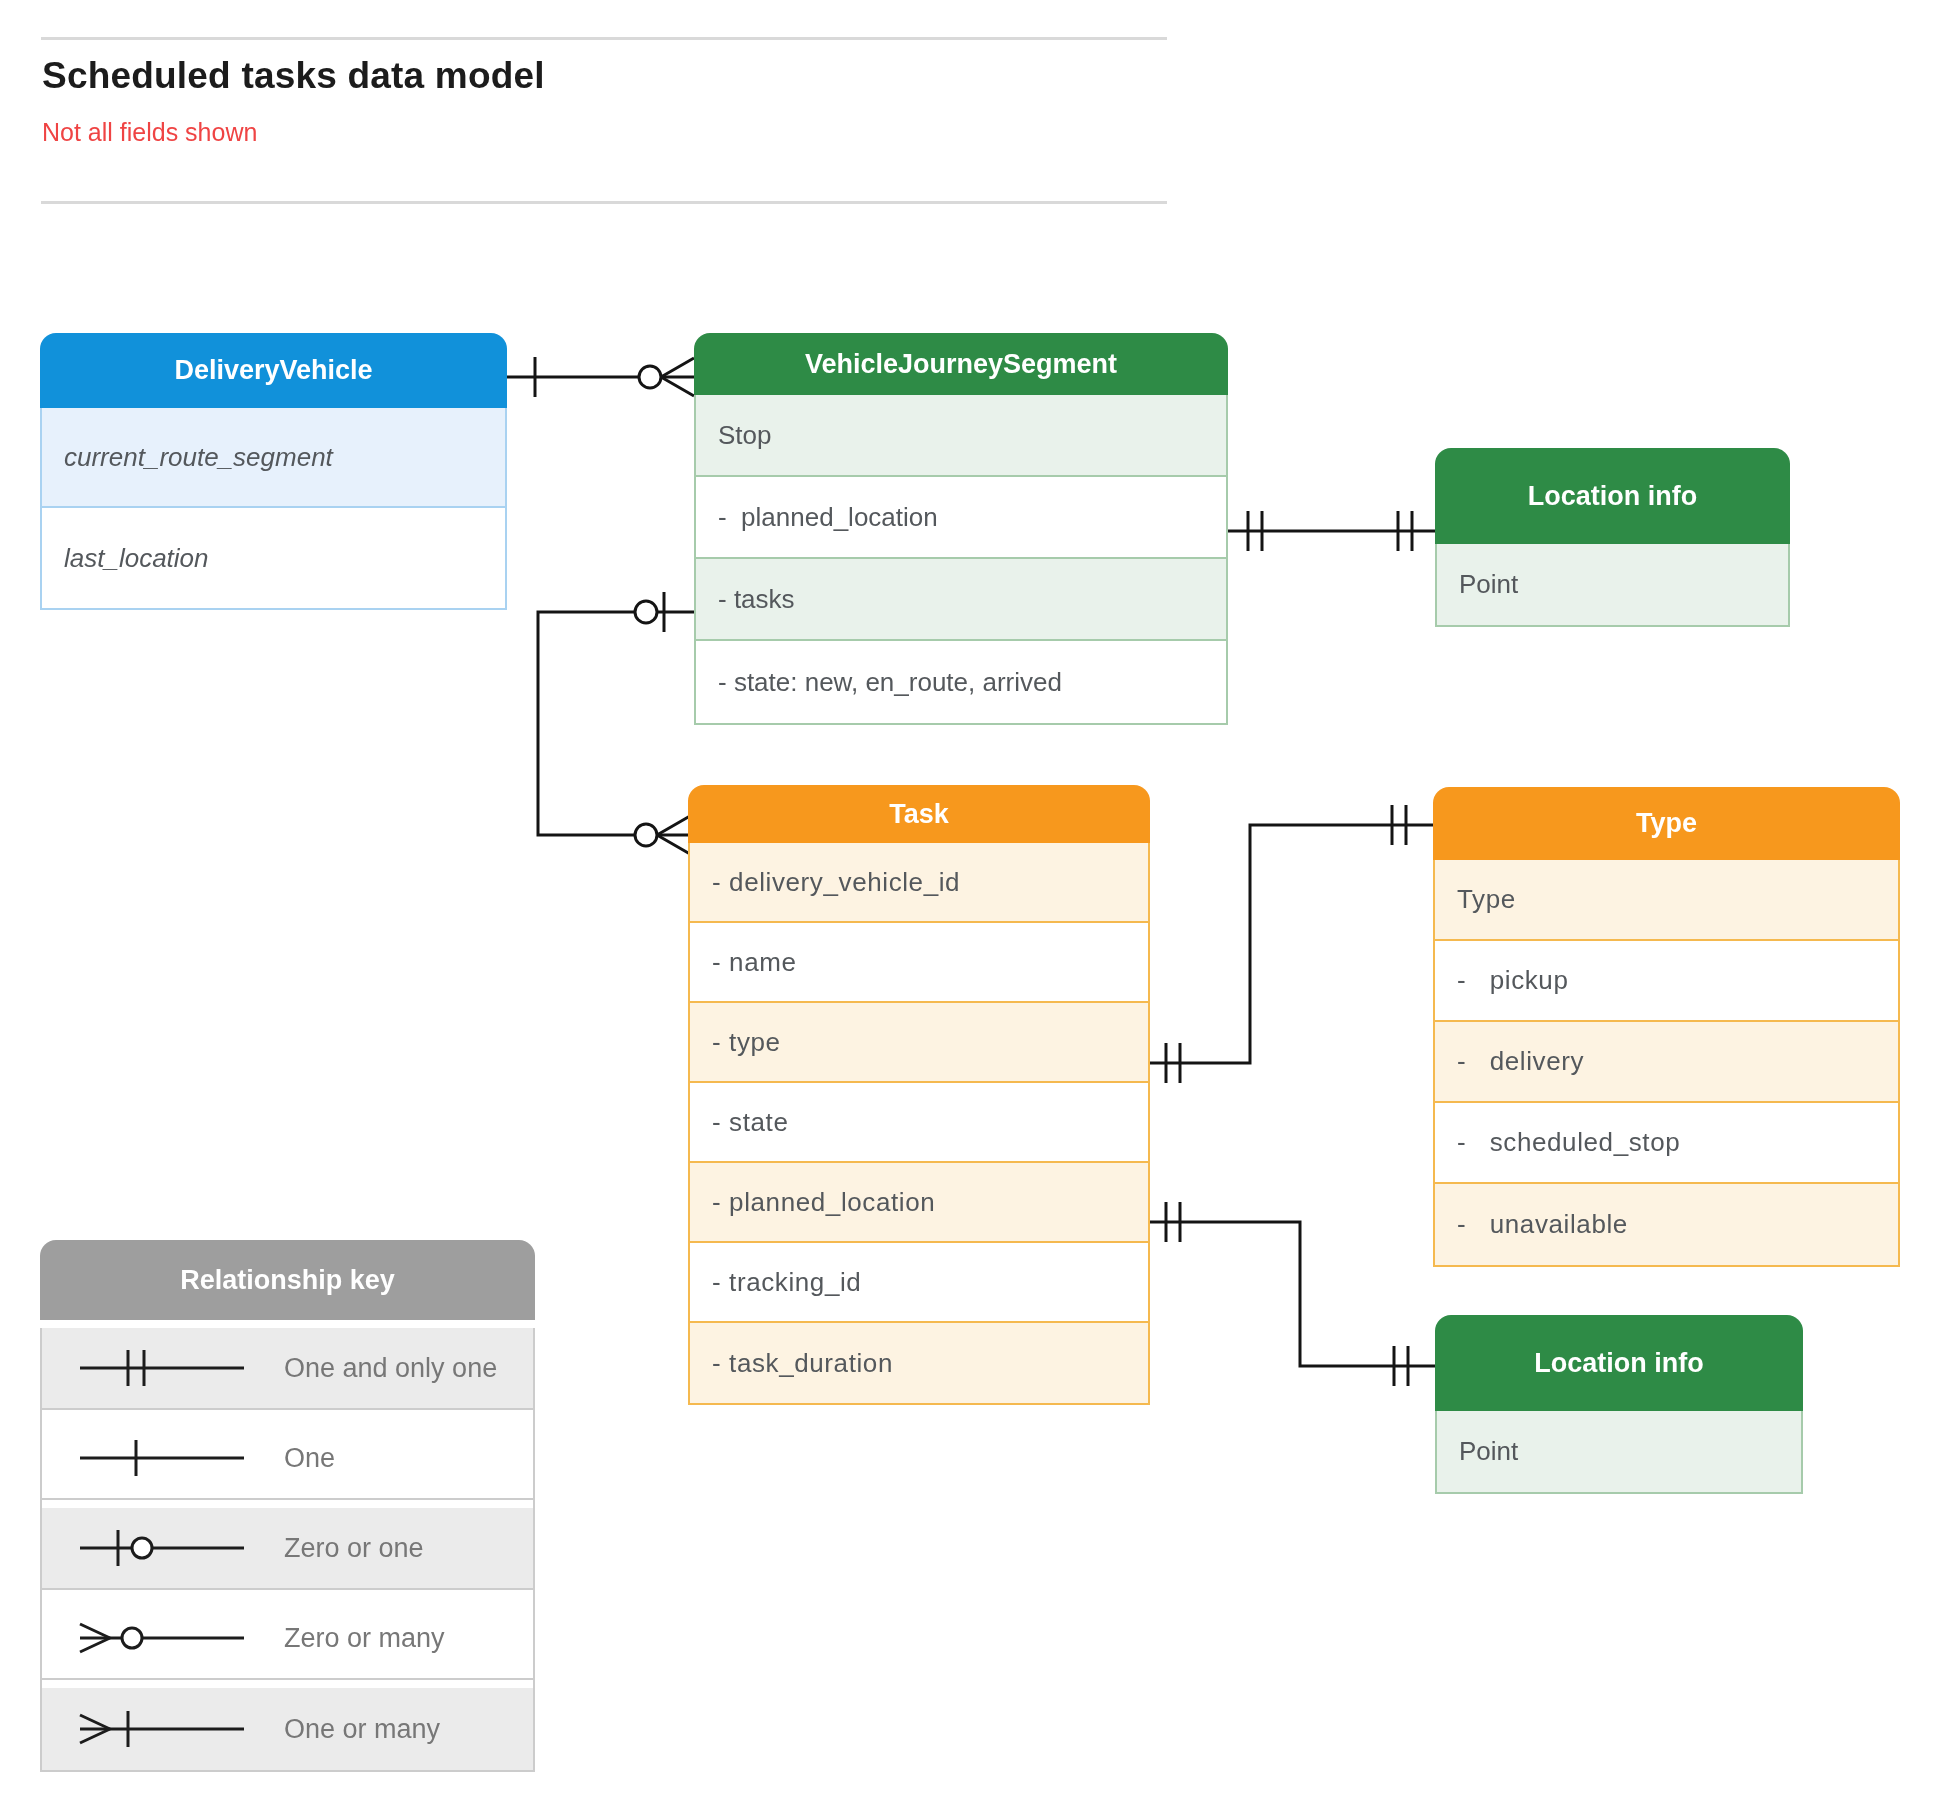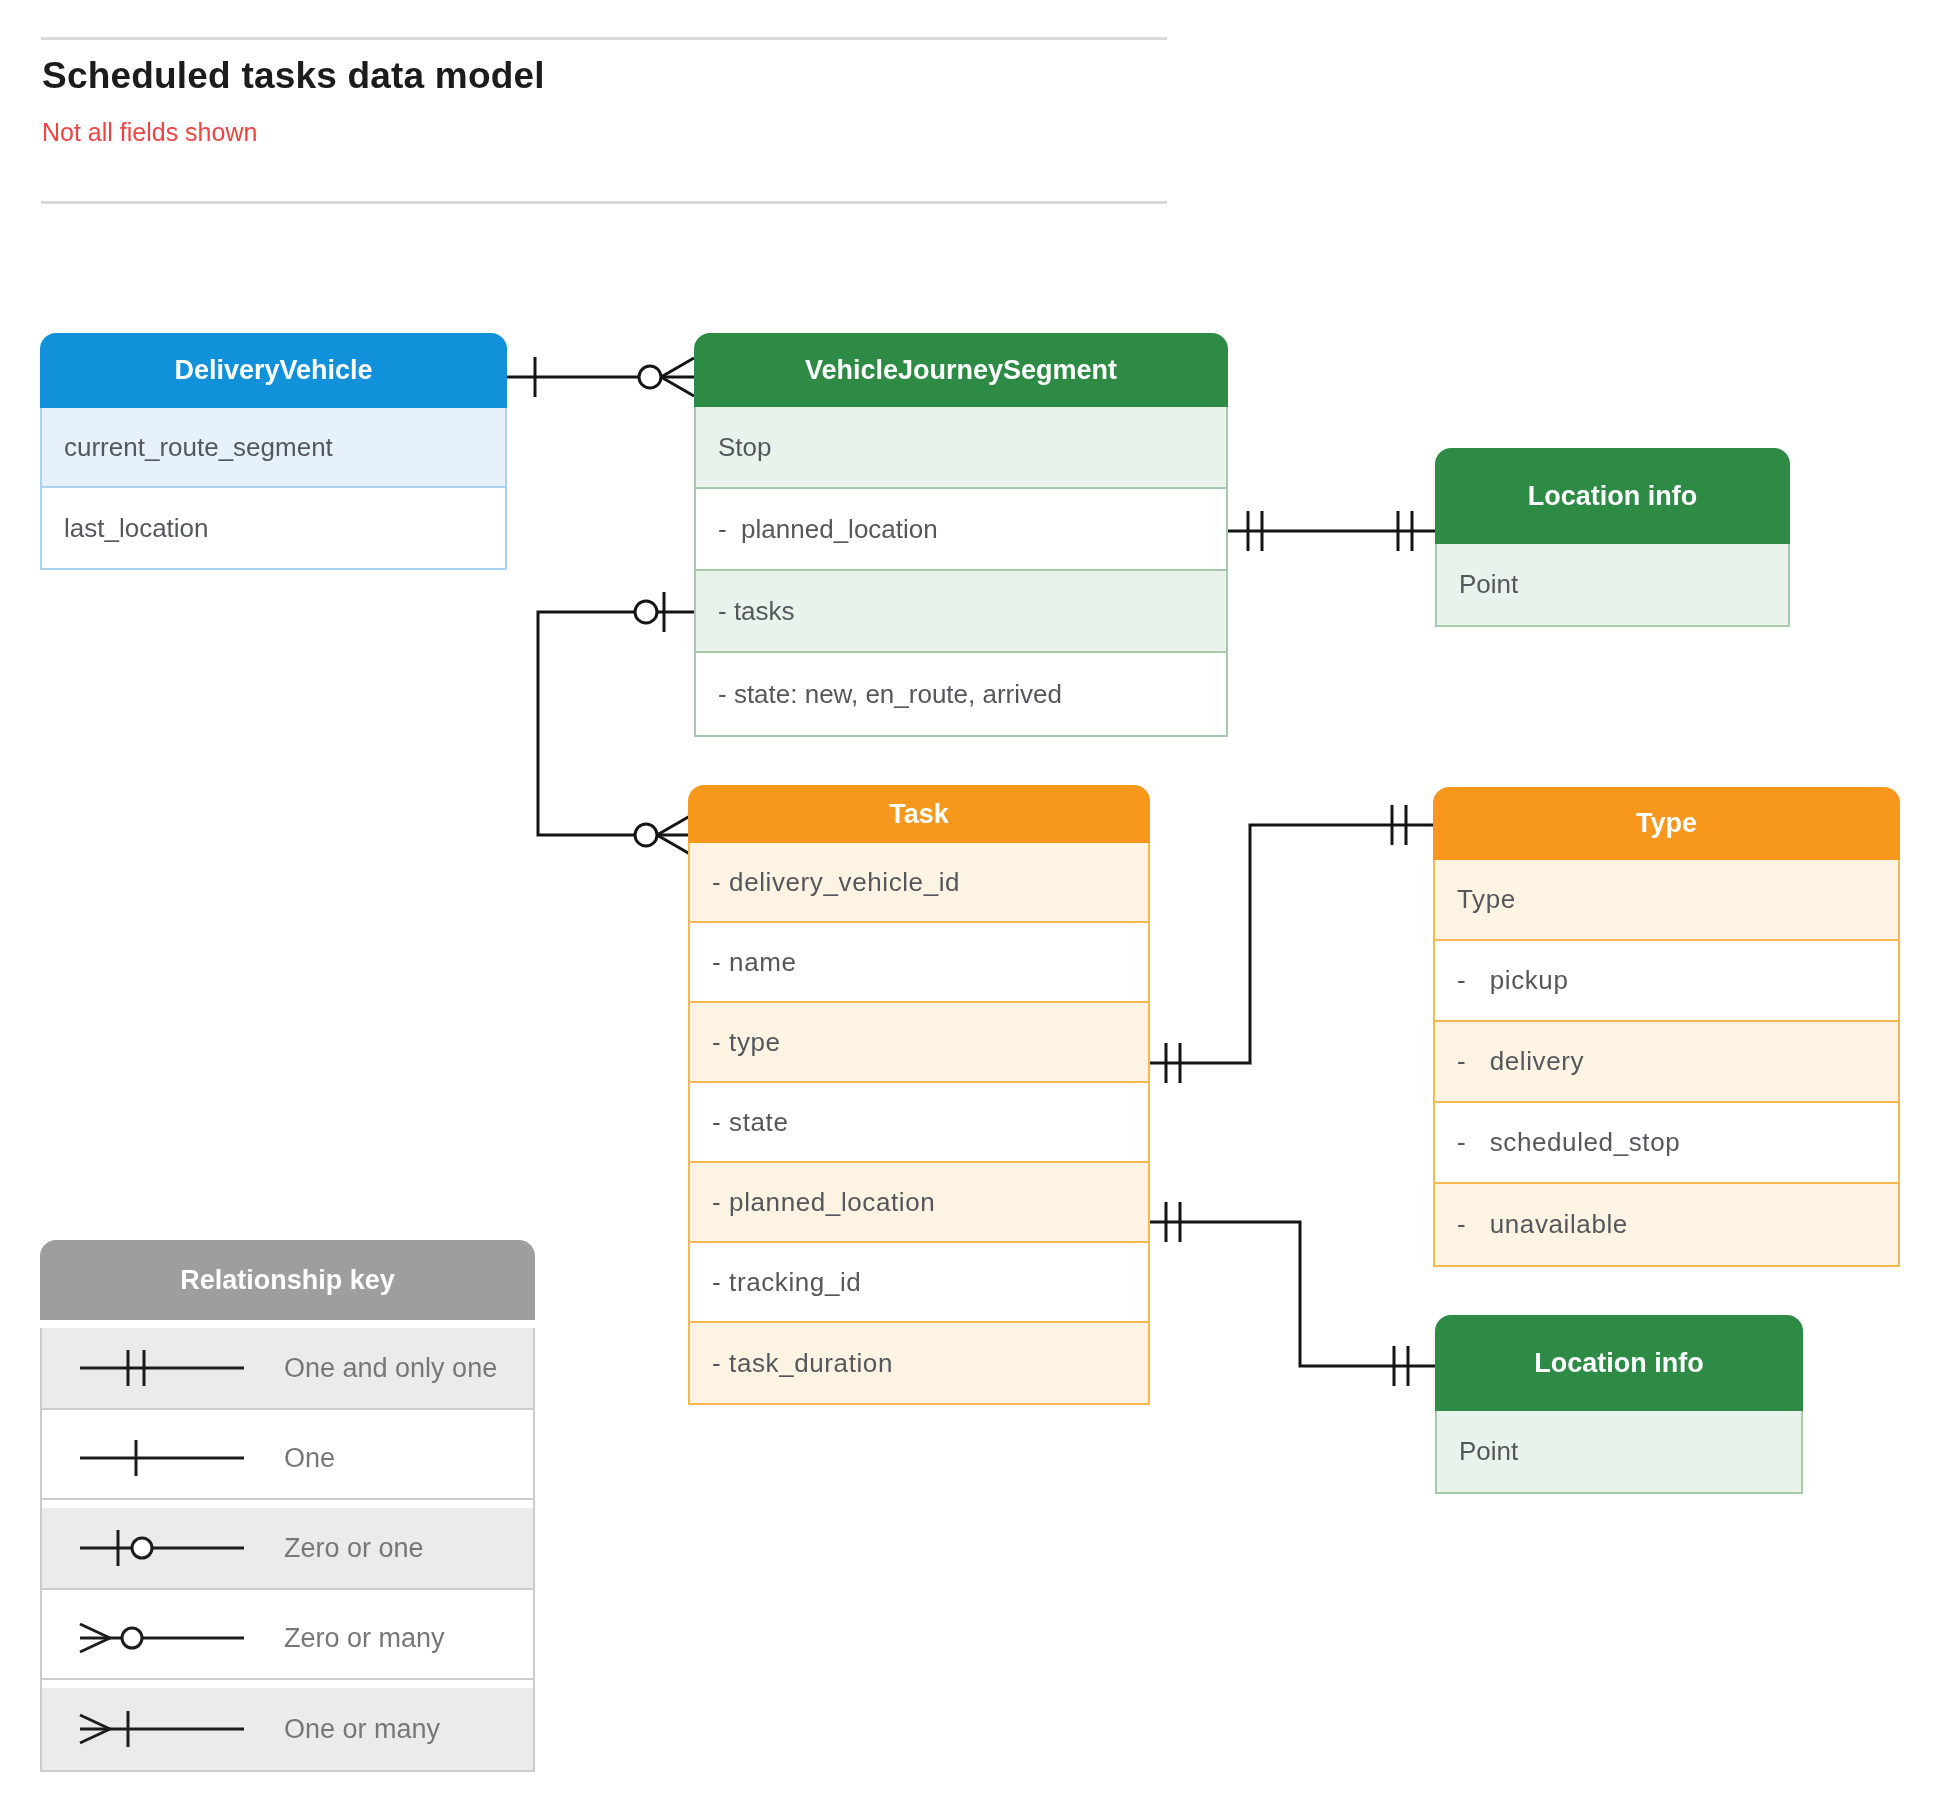--- a/index.html
+++ b/index.html
@@ -31,22 +31,22 @@
   .orange .body{border-color:#f5b94f;}
   .orange .row{border-color:#f5b94f;background:#ffffff;letter-spacing:0.6px;}
   .orange .row.shade{background:#fdf3e2;}
 
   .gray .hdr{background:#9e9e9e;}
   .gray .body{border-color:#cccccc;}
   .gray .row{border-color:#cccccc;background:#ffffff;color:#777777;font-size:27px;padding-left:22px;}
   .gray .row.shade{background:#ebebeb;}
 
   
-  .dv   .hdr{height:75px;} .dv   .row{height:80px;}
-  .vjs  .hdr{height:74px;} .vjs  .row{height:82px;text-align:center;}
+  .dv   .hdr{height:75px;} .dv   .row{height:100px;font-style:italic;}
+  .vjs  .hdr{height:62px;} .vjs  .row{height:82px;text-align:center;}
   .loc  .hdr{height:96px;} .loc  .row{height:81px;}
   .task .hdr{height:58px;} .task .row{height:80px;}
   .type .hdr{height:73px;} .type .row{height:81px;}
   .key  .hdr{height:80px;} .key  .row{height:82px;}
 
   .key .row{display:flex;align-items:center;gap:38px;margin-top:8px;}
   .key .sym{flex:0 0 170px;margin-left:12px;}
 
   #wires{position:absolute;left:0;top:0;pointer-events:none;}
   #wires path, #wires line{stroke:#141414;stroke-width:3;fill:none;}

